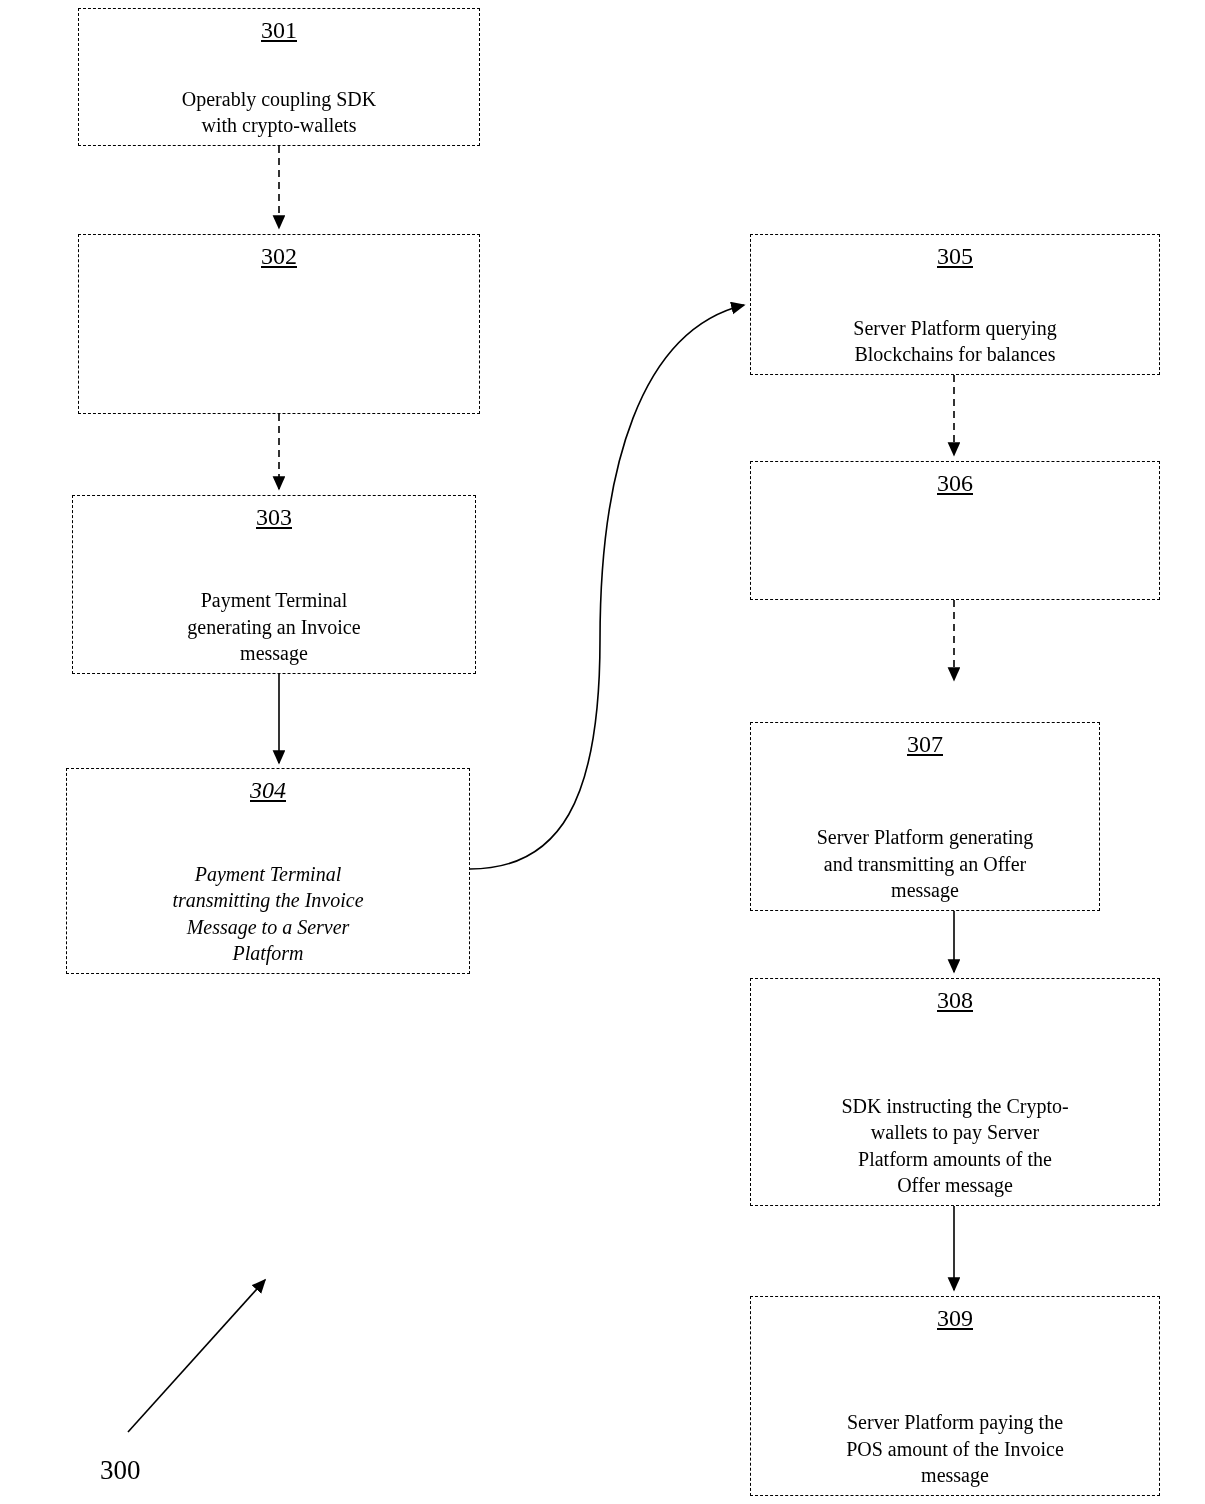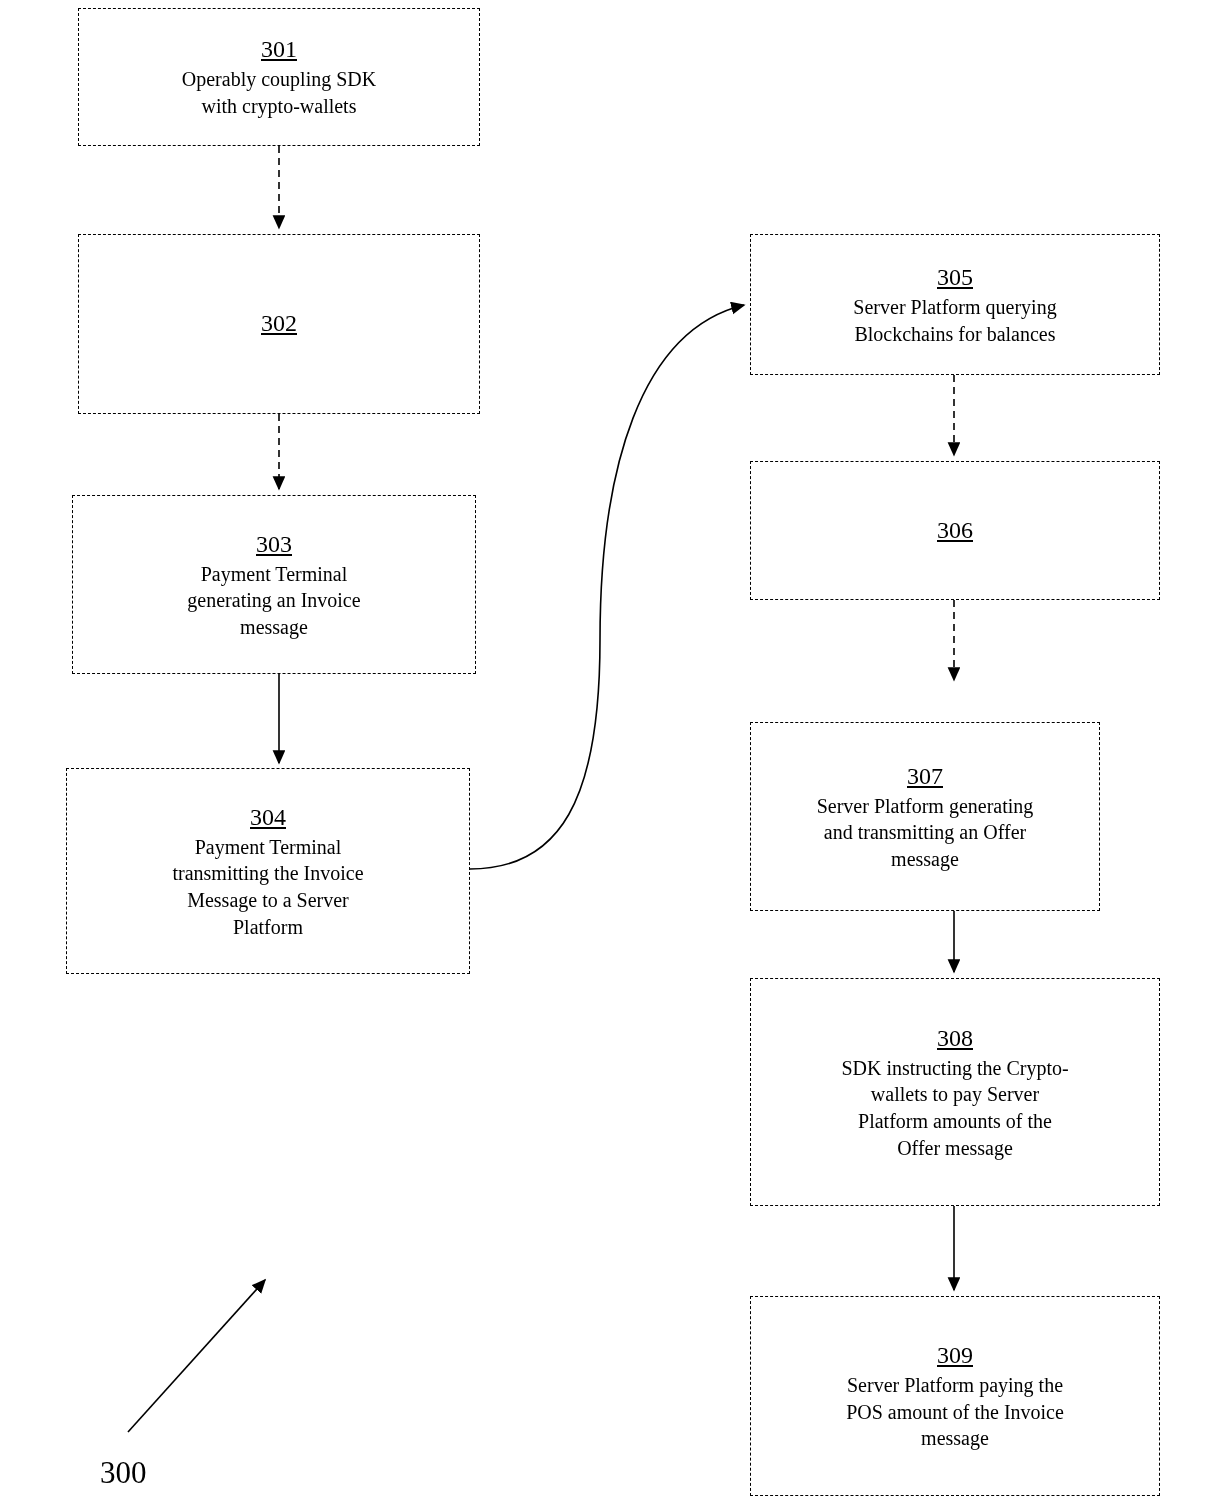--- a/index.html
+++ b/index.html
@@ -17,38 +17,38 @@
     overflow: hidden;
   }
   .node {
     position: absolute;
     box-sizing: border-box;
     border: 1px dashed #000000;
     background: #ffffff;
     display: flex;
     flex-direction: column;
     align-items: center;
-    justify-content: center;
+    justify-content: space-between;
     text-align: center;
     padding: 6px 10px;
   }
   .node .num {
     text-decoration: underline;
     font-size: 24px;
     line-height: 1.25;
     margin-bottom: 2px;
   }
   .node .txt {
     font-size: 20px;
     line-height: 1.33;
     white-space: pre-line;
   }
   .fig-label {
     position: absolute;
-    font-size: 31px;
+    font-size: 27px;
     font-family: "Liberation Serif", serif;
   }
   svg.edges {
     position: absolute;
     left: 0;
     top: 0;
     width: 1205px;
     height: 1504px;
     overflow: visible;
   }
@@ -94,21 +94,21 @@
     <div class="num">302</div>
   </div>
 
   <div class="node" style="left:72px; top:495px; width:404px; height:179px;">
     <div class="num">303</div>
     <div class="txt">Payment Terminal
 generating an Invoice
 message</div>
   </div>
 
-  <div class="node" style="left:66px; top:768px; width:404px; height:206px;">
+  <div class="node" style="left:66px; top:768px; width:404px; height:206px;font-style:italic;">
     <div class="num">304</div>
     <div class="txt">Payment Terminal
 transmitting the Invoice
 Message to a Server
 Platform</div>
   </div>
 
   <div class="node" style="left:750px; top:234px; width:410px; height:141px;">
     <div class="num">305</div>
     <div class="txt">Server Platform querying

